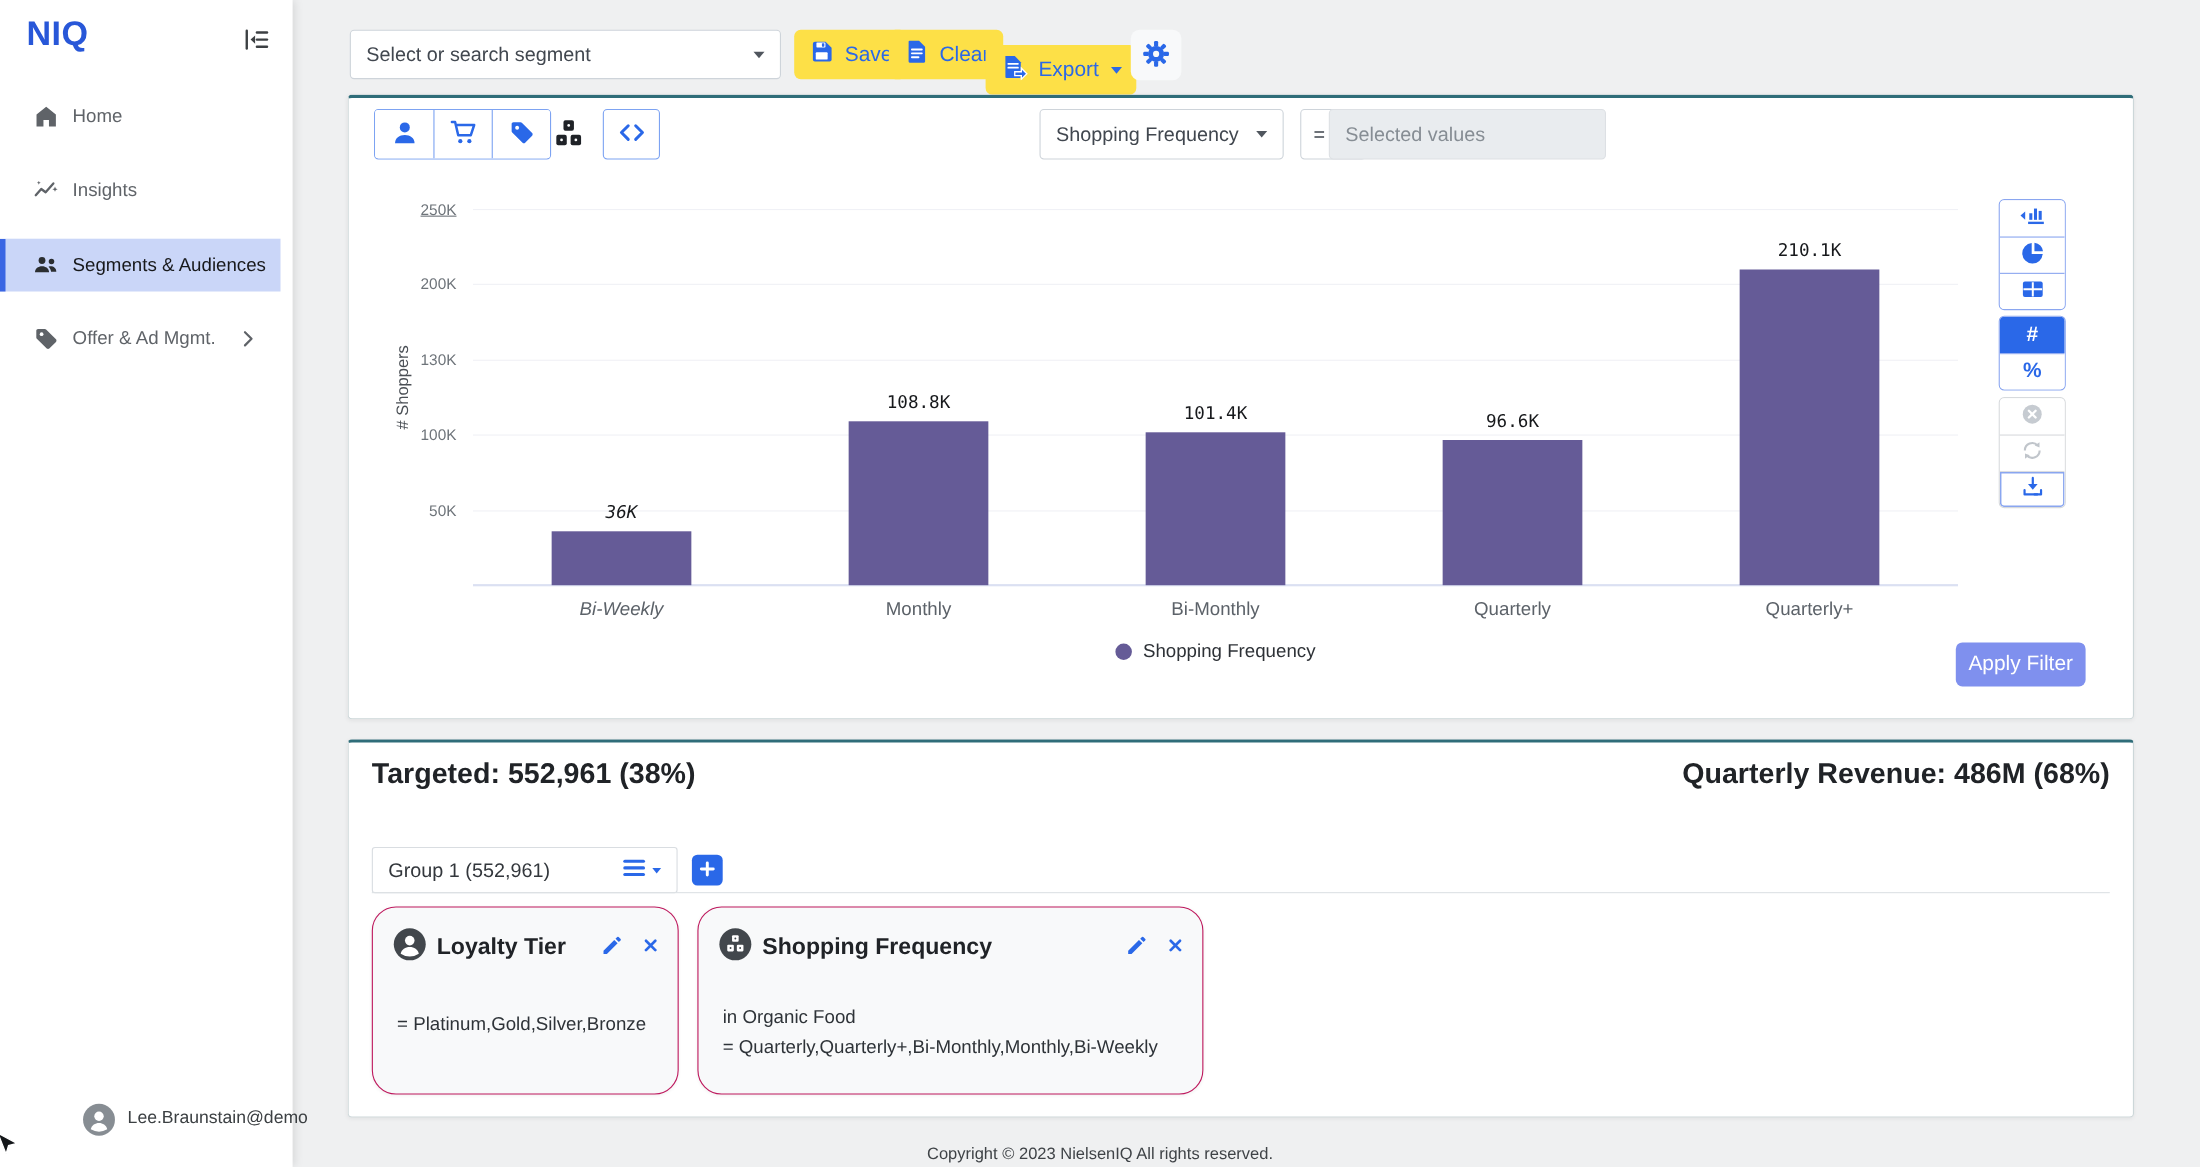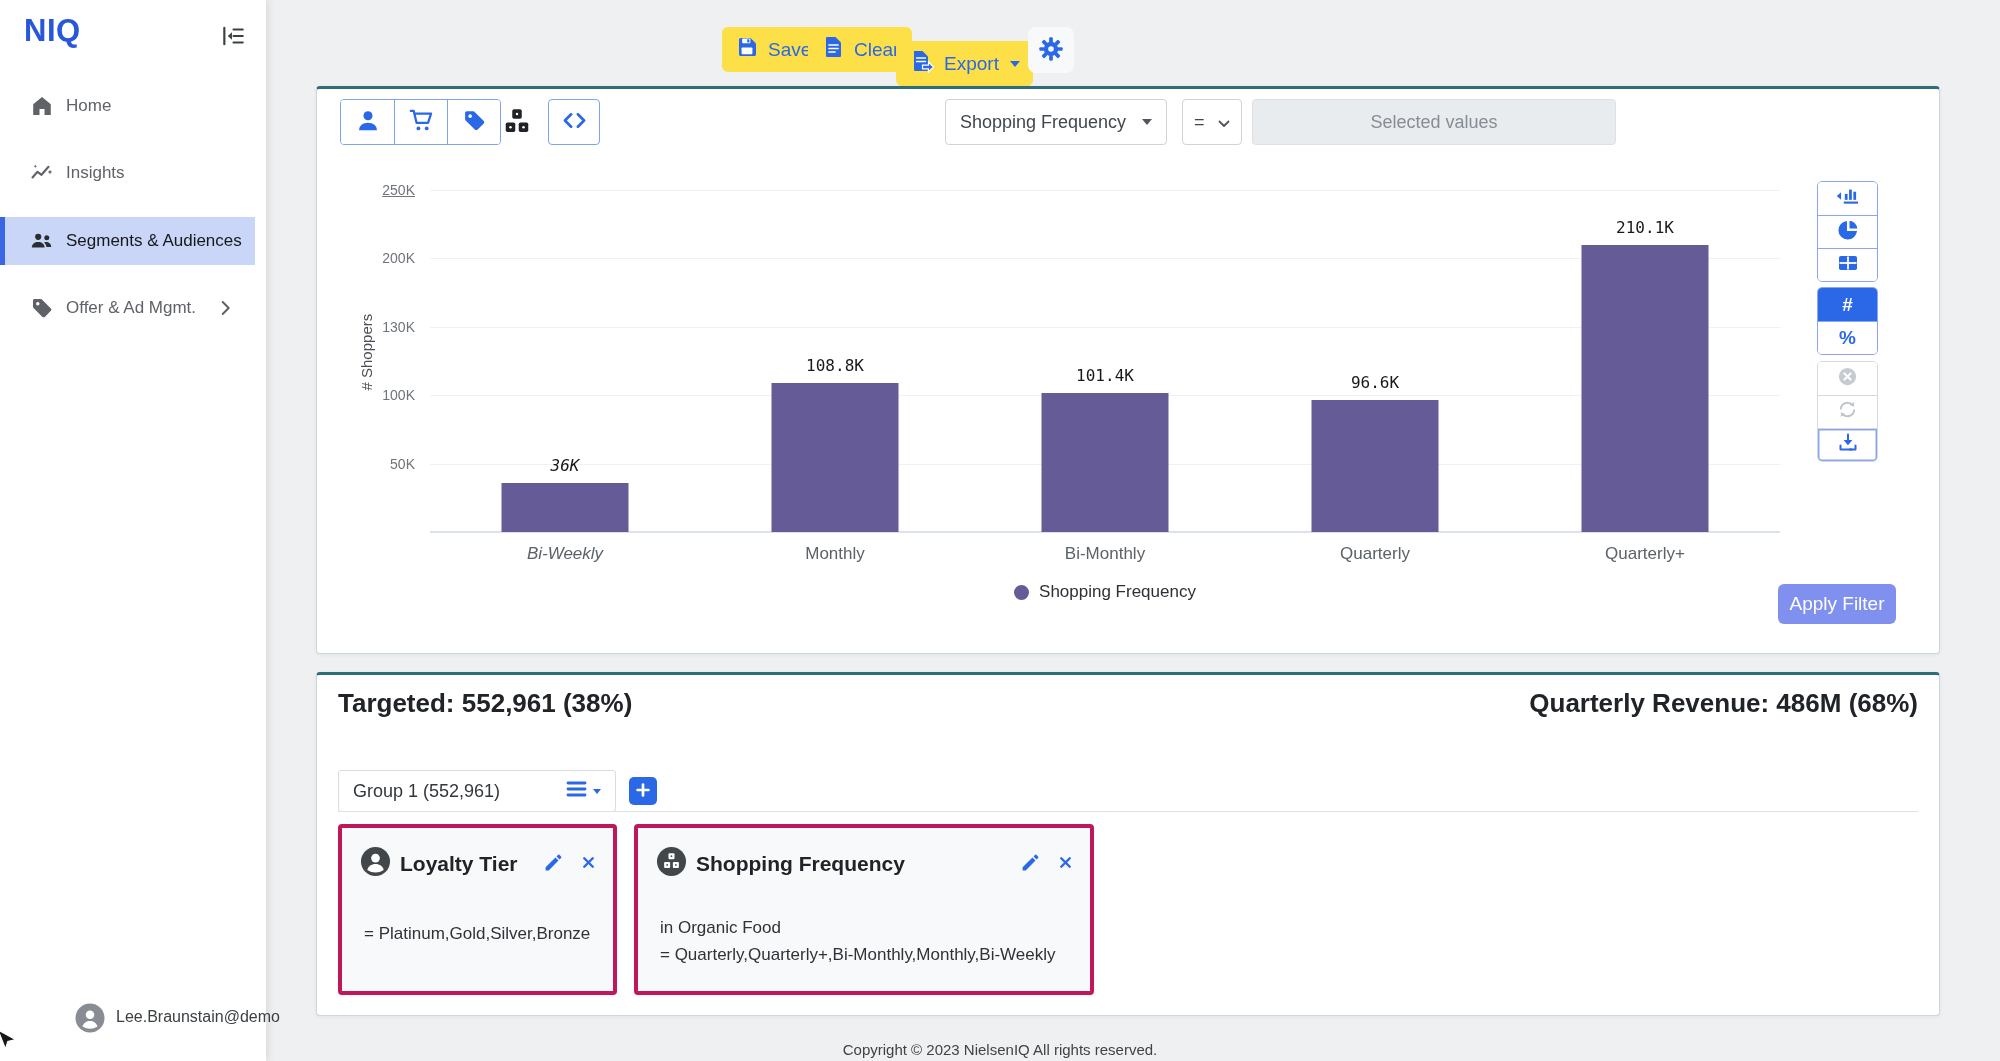--- a/index.html
+++ b/index.html
@@ -94,22 +94,22 @@
   .bigstat{position:absolute;font-size:26px;font-weight:600;color:#202327;white-space:nowrap;}
   .grouptab{position:absolute;left:338px;top:770px;width:278px;height:42px;background:#fff;
         border:1px solid #d9dde1;border-radius:3px;display:flex;align-items:center;padding:0 14px;cursor:pointer;}
   .grouptab .glabel{font-size:18px;color:#33373c;}
   .grouptab .ham{margin-left:auto;display:flex;align-items:center;gap:4px;color:var(--blue);}
   .grouptab .hcaret{width:0;height:0;border-left:4.5px solid transparent;border-right:4.5px solid transparent;
         border-top:5.5px solid var(--blue);}
   .addbtn{position:absolute;left:629px;top:777px;width:28px;height:28px;background:var(--blue);border:none;
         border-radius:5px;display:flex;align-items:center;justify-content:center;cursor:pointer;}
   .tabdivider{position:absolute;left:338px;top:811px;width:1580px;height:1px;background:#dde1e5;}
-  .card{position:absolute;top:824px;height:171px;background:#f8f9fa;border:4px solid #be185d;
-        border-radius:4px;box-shadow:0 1px 3px rgba(0,0,0,.05);}
+  .card{position:absolute;top:824px;height:171px;background:#f8f9fa;border:1px solid #be185d;
+        border-radius:22px;box-shadow:0 1px 3px rgba(0,0,0,.05);}
   .card .chead{position:absolute;left:18px;right:16px;top:18px;display:flex;align-items:center;gap:9px;}
   .card .ctitle{font-size:21px;font-weight:600;color:#202327;white-space:nowrap;}
   .card .cacts{margin-left:auto;display:flex;align-items:center;gap:16px;color:var(--blue);}
   .card .cact{background:none;border:none;color:var(--blue);cursor:pointer;display:flex;align-items:center;}
   .card .cbody{position:absolute;left:22px;top:92px;font-size:17px;color:#2e3338;line-height:27px;white-space:nowrap;}
 
   .footer{position:absolute;left:0;top:1041px;width:2000px;text-align:center;font-size:15px;color:#3f4347;}
   .cursor{position:absolute;left:-5px;top:1028px;z-index:9;}
 </style>
 </head>
@@ -183,20 +183,24 @@
         <svg viewBox="0 0 32 32" width="32" height="32">
           <circle cx="16" cy="16" r="14.5" fill="#878d93"></circle>
           <circle cx="16" cy="12.8" r="4.3" fill="#fff"></circle>
           <path d="M8.5 24.6c1-3.6 4-5.6 7.5-5.6s6.5 2 7.5 5.6a14.5 14.5 0 0 1-15 0Z" fill="#fff"></path>
         </svg>
       </span>
       <span class="um">Lee.Braunstain@demo</span>
     </div>
   </nav>
 
+  <div class="sel" style="left:318px;top:27px;width:392px;height:45px">
+    <span>Select or search segment</span>
+    <span class="caret"></span>
+  </div>
 
   <button class="toolbtn" style="left:722px;top:27px">
     <span>
       <svg viewBox="0 0 24 24" width="24" height="24" fill="currentColor">
         <path d="M4 4.8C4 3.8 4.8 3 5.8 3H15.5L21 8.5V19.2c0 1-.8 1.8-1.8 1.8H5.8c-1 0-1.8-.8-1.8-1.8V4.8Z"></path>
         <rect x="7.2" y="3.6" width="8.2" height="4.6" rx="0.6" fill="#fff"></rect>
         <rect x="12.2" y="4.3" width="2.2" height="3.2" rx="0.4" fill="currentColor"></rect>
         <rect x="6.6" y="12.4" width="10.8" height="6.8" rx="0.9" fill="#fff"></rect>
       </svg>
     </span>
@@ -313,21 +317,21 @@
 
   <div class="sel" style="left:1182px;top:99px;width:60px;height:46px;padding:0 11px">
     <span>=</span>
     <span style="margin-left:auto">
       <svg viewBox="0 0 12 8" width="12" height="8" fill="none" stroke="#50565e" stroke-width="1.8" stroke-linecap="round" stroke-linejoin="round">
           <polyline points="1.5,1.5 6,6 10.5,1.5"></polyline>
         </svg>
     </span>
   </div>
 
-  <input class="values-input" style="left: 1252px; top: 99px; width: 364px; height: 46px; text-align: center;" placeholder="Selected values">
+  <input class="values-input" style="left: 1208px; top: 99px; width: 252px; height: 46px;" placeholder="Selected values">
 
   <div id="y-axis-title"># Shoppers</div>
   <div id="yticks">
       <div class="ytick" style="top: 265.6px;">50K</div>
       <div class="ytick" style="top: 197.2px;">100K</div>
       <div class="ytick" style="top: 128.8px;">130K</div>
       <div class="ytick" style="top: 60.4px;">200K</div>
       <div class="ytick" style="top: -8px; text-decoration: underline;">250K</div>
     </div>
   <div id="plot">

